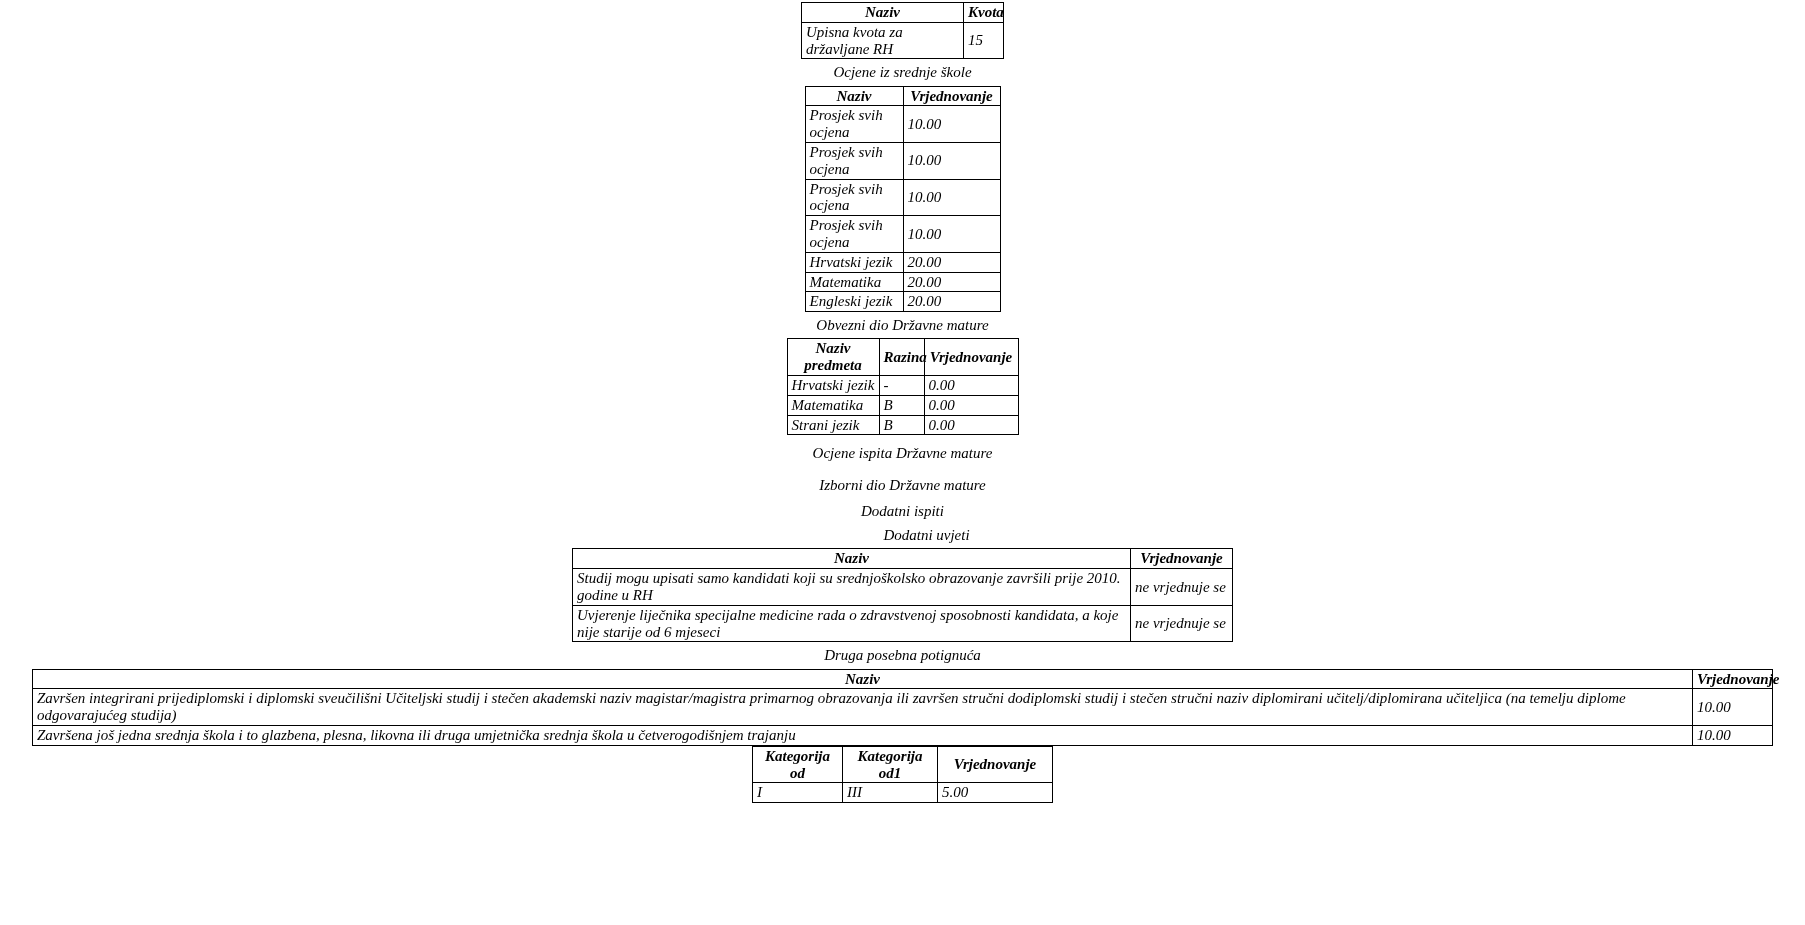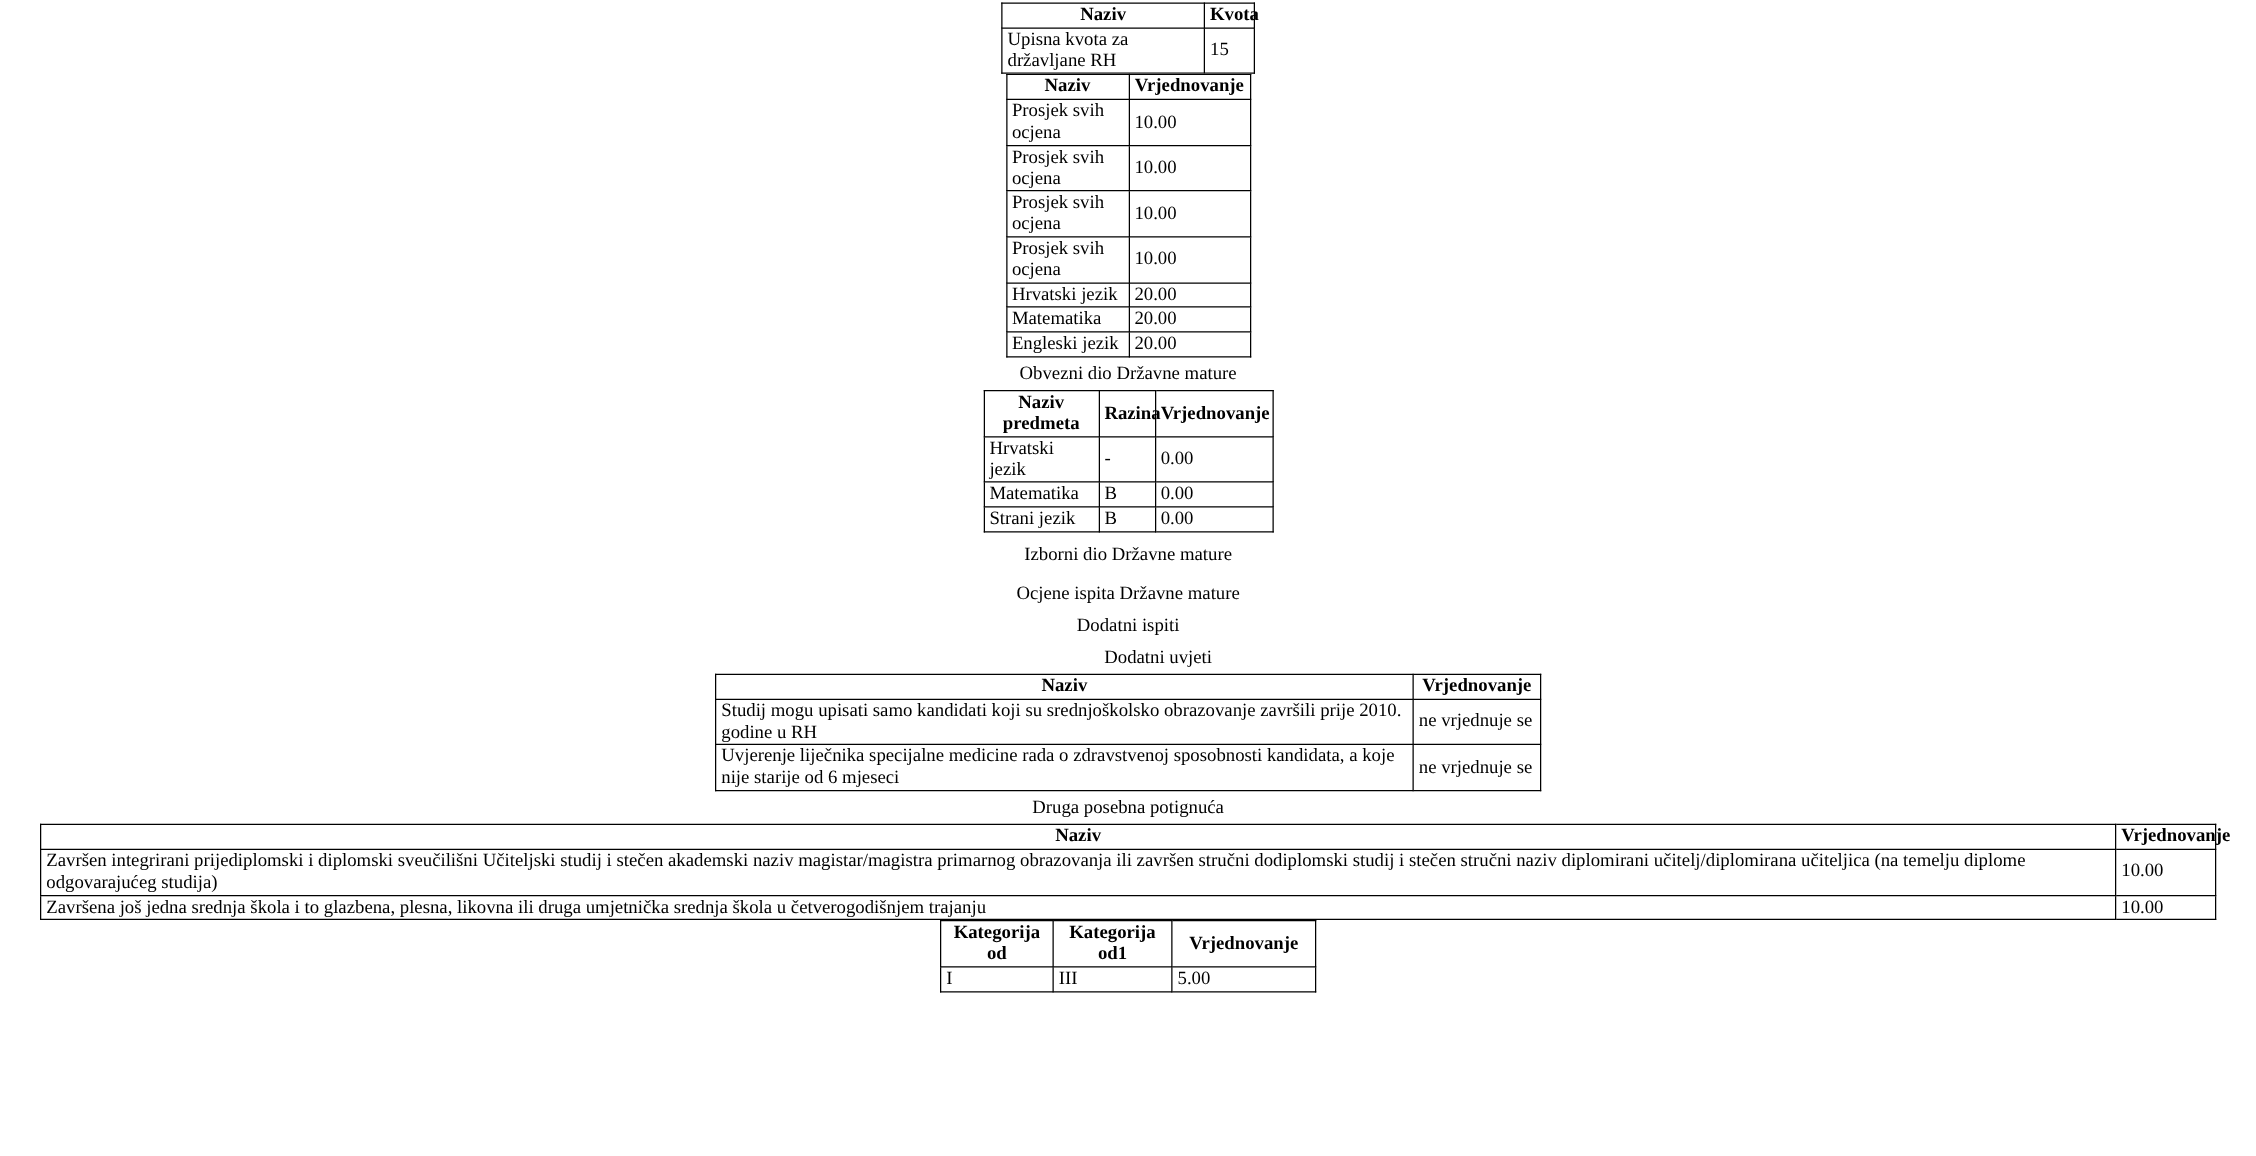--- a/index.html
+++ b/index.html
@@ -13,20 +13,21 @@
     font-family: "Liberation Serif", serif;
     font-size: 15px;
     color: #000000;
     overflow: hidden;
   }
   .page {
     position: relative;
     width: 1805px;
     padding-top: 2px;
     box-sizing: border-box;
+    font-style: italic;
   }
   table.grid {
     border-collapse: collapse;
     margin: 0 auto;
     background: #ffffff;
     table-layout: fixed;
   }
   table.grid th,
   table.grid td {
     border: 1px solid #000000;
@@ -100,20 +101,21 @@
       </tr>
     </thead>
     <tbody>
       <tr>
         <td class="two-line-cell">Upisna kvota za državljane RH</td>
         <td class="val">15</td>
       </tr>
     </tbody>
   </table>
 
+  <div class="section-label">Ocjene iz srednje škole</div>
 
   <table class="grid t-ocjene">
     <colgroup>
         <col class="c1">
         <col class="c2">
       </colgroup>
     <thead>
       <tr>
         <th>Naziv</th>
         <th>Vrjednovanje</th>
@@ -178,22 +180,22 @@
         <td>0.00</td>
       </tr>
       <tr>
         <td>Strani jezik</td>
         <td>B</td>
         <td>0.00</td>
       </tr>
     </tbody>
   </table>
 
+  <div class="section-label" style="padding-top:8px;">Ocjene ispita Državne mature</div>
   <div class="section-label" style="padding-top:8px;">Izborni dio Državne mature</div>
-  <div class="section-label" style="padding-top:8px;">Ocjene ispita Državne mature</div>
   <div class="section-label" style="padding-top:3px;">Dodatni ispiti</div>
   <div class="section-label" style="padding-top:1px;padding-left:48px;">Dodatni uvjeti</div>
 
   <table class="grid t-uvjeti">
     <colgroup>
         <col class="c1">
         <col class="c2">
       </colgroup>
     <thead>
       <tr>

